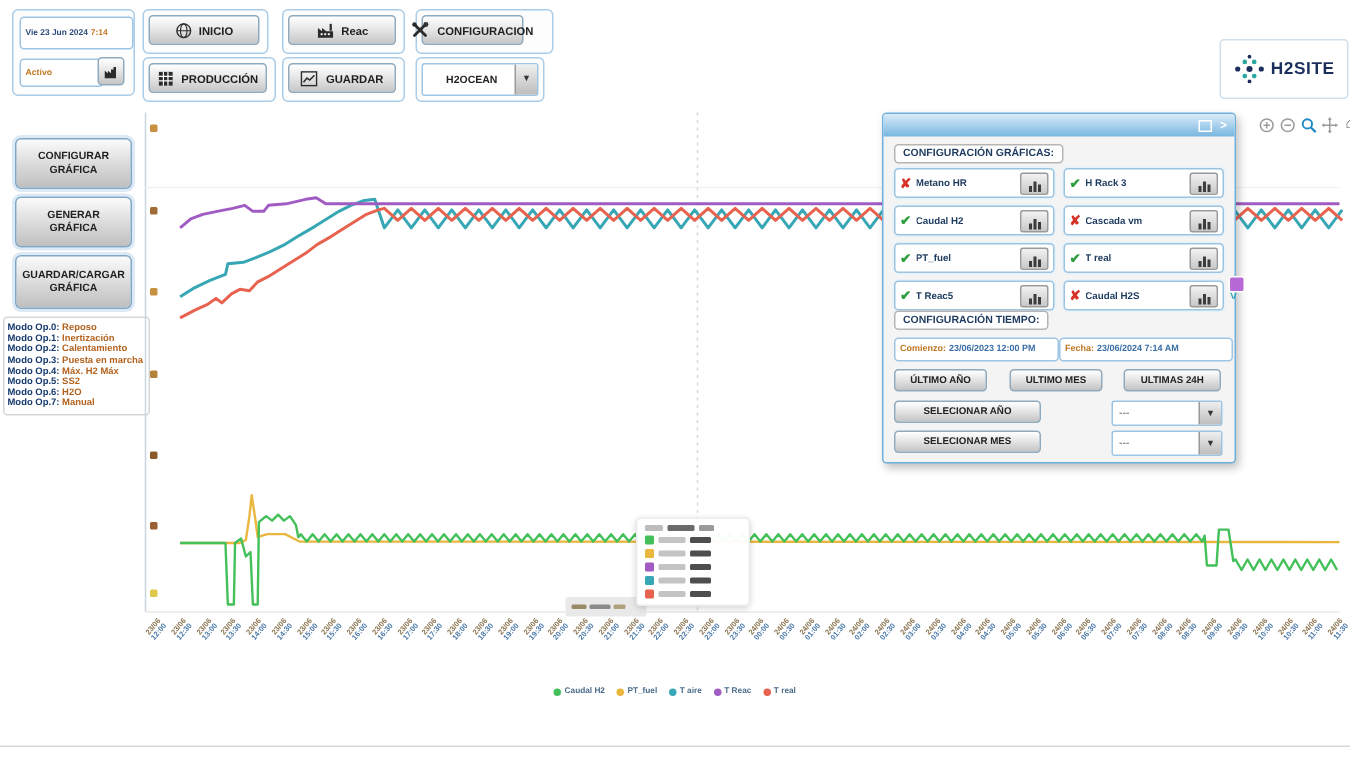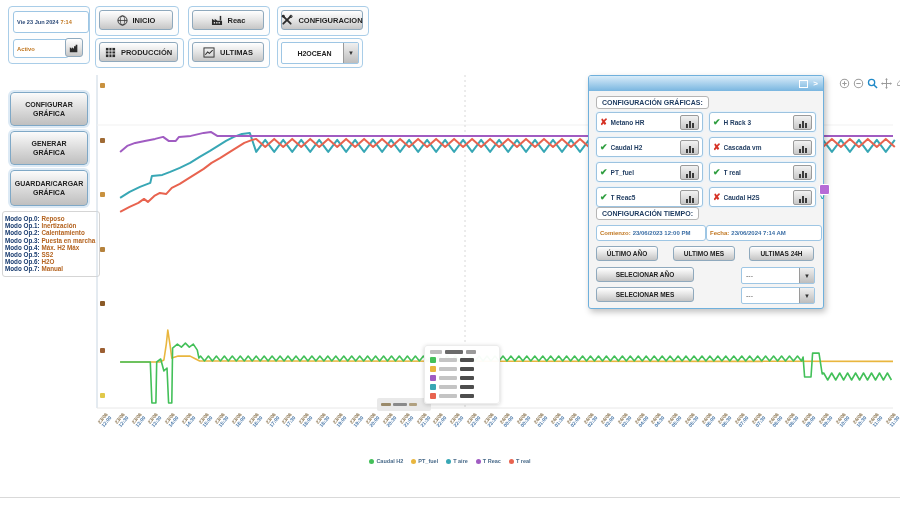--- a/index.html
+++ b/index.html
@@ -111,45 +111,59 @@
       <span>Reac</span>
     </button>
   </div>
 
   <div class="abs bluebox" style="left:188px;top:38px;width:80px;height:28px;">
     <button class="tbtn abs" style="left:3px;top:3px;width:72px;height:20px;">
       <svg class="navico" width="12" height="11" viewBox="0 0 13 12">
           <rect x="1" y="1" width="11" height="10" fill="none" stroke="#2b2b2b"></rect>
           <polyline points="2.5,8.5 5,5.5 7,7 10.5,3.5" fill="none" stroke="#2b2b2b" stroke-width="1.1"></polyline>
         </svg>
-      <span>ULTIMAS</span>
+      <span>GUARDAR</span>
     </button>
   </div>
 
   <div class="abs bluebox" style="left:277px;top:6px;width:90px;height:28px;">
-    <button class="tbtn abs" style="left:3px;top:3px;width:82px;height:20px;">
+    <button class="tbtn abs" style="left:3px;top:3px;width:68px;height:20px;">
       <svg class="navico" width="12" height="12" viewBox="0 0 13 13">
           <g stroke="#2b2b2b" stroke-width="2" stroke-linecap="round">
             <line x1="2.5" y1="2.5" x2="10.5" y2="10.5"></line>
             <line x1="10.5" y1="2.5" x2="2.5" y2="10.5"></line>
           </g>
           <circle cx="2.5" cy="2.5" r="1.6" fill="#2b2b2b"></circle>
           <circle cx="10.8" cy="2.6" r="1.3" fill="none" stroke="#2b2b2b"></circle>
         </svg>
       <span>CONFIGURACION</span>
     </button>
   </div>
 
   <div class="abs bluebox" style="left:277px;top:38px;width:84px;height:28px;">
     <div class="abs selbox" style="left:3px;top:3px;width:76px;height:20px;">
       <span class="selval" style="font-size:7px;font-weight:bold;color:#222;text-align:center;">H2OCEAN</span>
       <span class="selarrow">▼</span>
     </div>
   </div>
 
+  <div class="abs" style="left:813px;top:26px;width:84px;height:38px;border:1px solid #cfe0ee;border-radius:3px;background:#fff;display:flex;align-items:center;justify-content:center;gap:3px;">
+    <svg width="22" height="24" viewBox="0 0 28 28">
+      <circle cx="4" cy="14" r="2.2" fill="#1c2f5c"></circle>
+        <circle cx="10" cy="8" r="2" fill="#2aa7a0"></circle>
+        <circle cx="10" cy="20" r="2" fill="#2aa7a0"></circle>
+      <circle cx="14" cy="3.5" r="1.6" fill="#1c2f5c"></circle>
+        <circle cx="14" cy="14" r="2.6" fill="#1c2f5c"></circle>
+        <circle cx="14" cy="24.5" r="1.6" fill="#1c2f5c"></circle>
+      <circle cx="18" cy="8" r="2" fill="#2aa7a0"></circle>
+        <circle cx="18" cy="20" r="2" fill="#2aa7a0"></circle>
+        <circle cx="24" cy="14" r="2.2" fill="#1c2f5c"></circle>
+    </svg>
+    <span class="logo-text">H2SITE</span>
+  </div>
 
   <div class="abs" style="left:10px;top:92px;width:78px;height:34px;">
     <button class="sbtn">
       <span>CONFIGURAR</span>
       <span>GRÁFICA</span>
     </button>
   </div>
   <div class="abs" style="left:10px;top:131px;width:78px;height:34px;">
     <button class="sbtn">
       <span>GENERAR</span>

